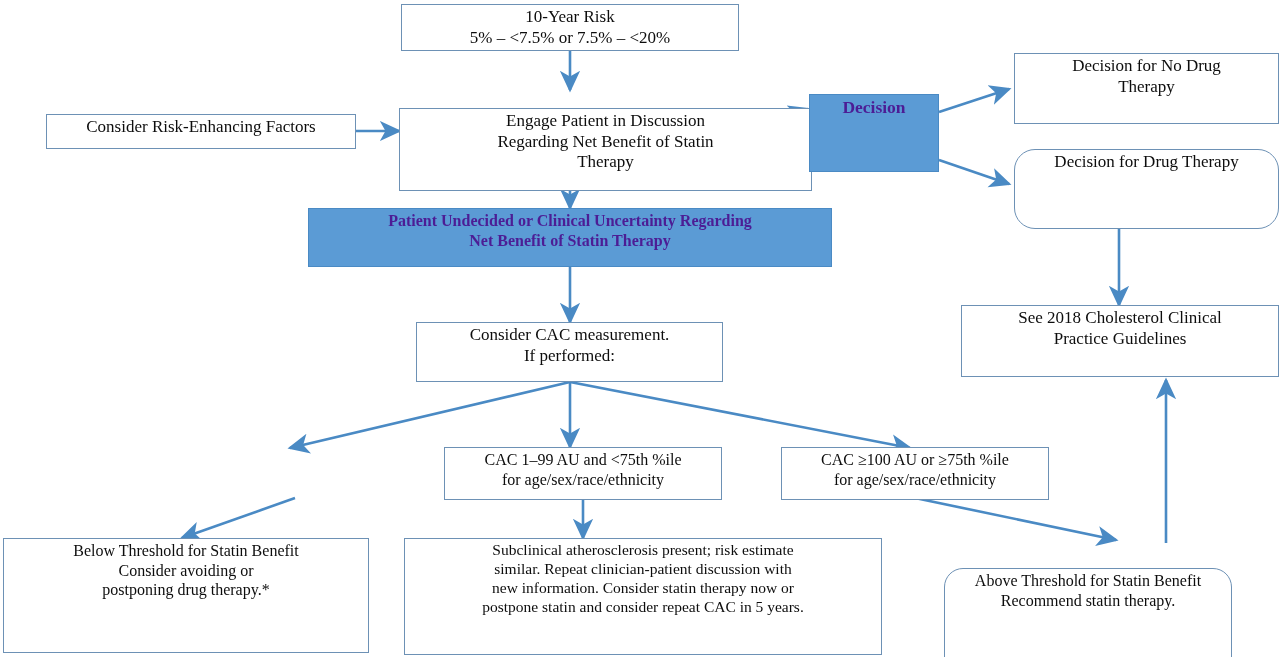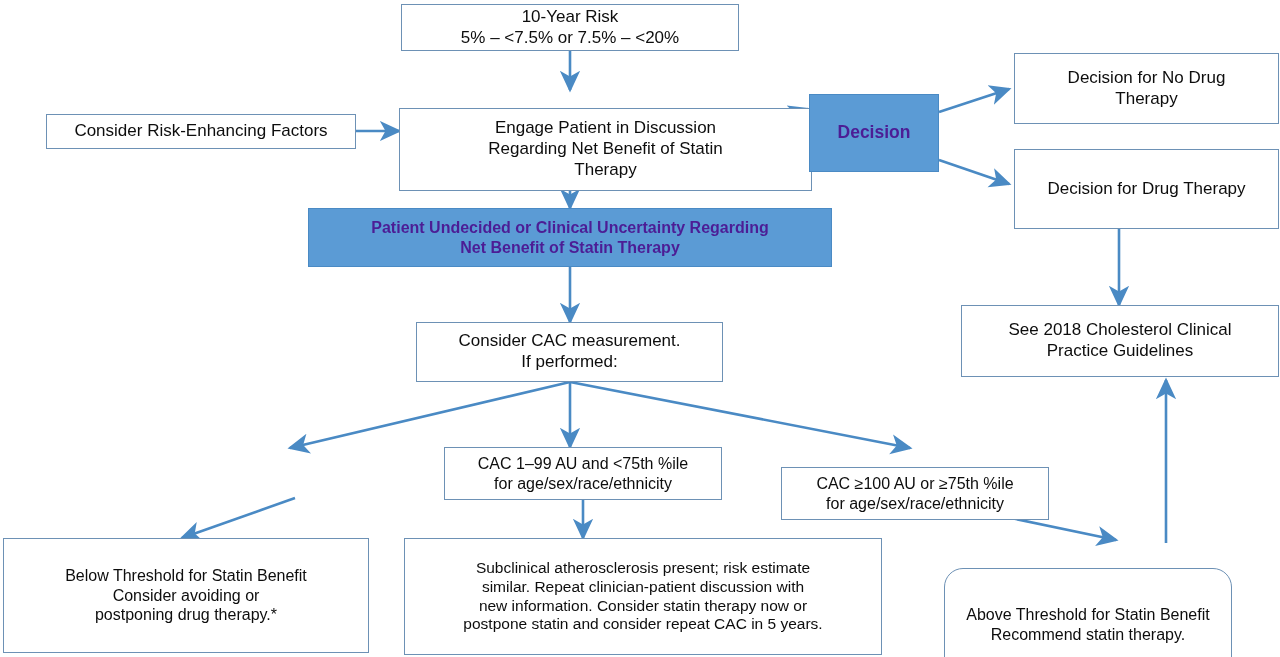--- a/index.html
+++ b/index.html
@@ -20,29 +20,29 @@
     left: 0;
     top: 0;
     width: 1280px;
     height: 657px;
     pointer-events: none;
   }
   .node {
     position: absolute;
     box-sizing: border-box;
     display: flex;
-    align-items: center;
     justify-content: center;
     text-align: center;
     background: #ffffff;
     border: 1px solid #6d91b5;
     color: #0d0d0d;
     line-height: 1.22;
     padding: 2px 6px;
     z-index: 2;
+    font-family: Liberation Serif, serif;
   }
   .node .txt {
     display: block;
     width: 100%;
     white-space: pre-line;
   }
   .node.filled {
     background: #5b9bd5;
     border: 1px solid #4a8ac4;
     font-weight: bold;
@@ -114,21 +114,21 @@
 
   <div class="node filled fs-18" style="left:809px; top:94px; width:130px; height:78px;">
     <span class="txt">Decision</span>
   </div>
 
   <div class="node fs-17" style="left:1014px; top:53px; width:265px; height:71px;">
     <span class="txt">Decision for No Drug
 Therapy</span>
   </div>
 
-  <div class="node fs-17" style="left:1014px; top:149px; width:265px; height:80px;">
+  <div class="node fs-17" style="left:1014px; top:149px; width:265px; height:80px;border-radius:21px;">
     <span class="txt">Decision for Drug Therapy</span>
   </div>
 
   <div class="node fs-17" style="left:961px; top:305px; width:318px; height:72px;">
     <span class="txt">See 2018 Cholesterol Clinical
 Practice Guidelines</span>
   </div>
 
   <div class="node fs-17" style="left:416px; top:322px; width:307px; height:60px;">
     <span class="txt">Consider CAC measurement.
@@ -139,21 +139,21 @@
     <span class="txt">Patient Undecided or Clinical Uncertainty Regarding
 Net Benefit of Statin Therapy</span>
   </div>
 
 
   <div class="node fs-16" style="left:444px; top:447px; width:278px; height:53px;">
     <span class="txt">CAC 1–99 AU and &lt;75th %ile
 for age/sex/race/ethnicity</span>
   </div>
 
-  <div class="node fs-16" style="left:781px; top:447px; width:268px; height:53px;margin-top:20px;">
+  <div class="node fs-16" style="left:781px; top:447px; width:268px; height:53px;">
     <span class="txt">CAC ≥100 AU or ≥75th %ile
 for age/sex/race/ethnicity</span>
   </div>
 
   <div class="node fs-16" style="left:3px; top:538px; width:366px; height:115px;">
     <span class="txt">Below Threshold for Statin Benefit
 Consider avoiding or
 postponing drug therapy.*</span>
   </div>
 

